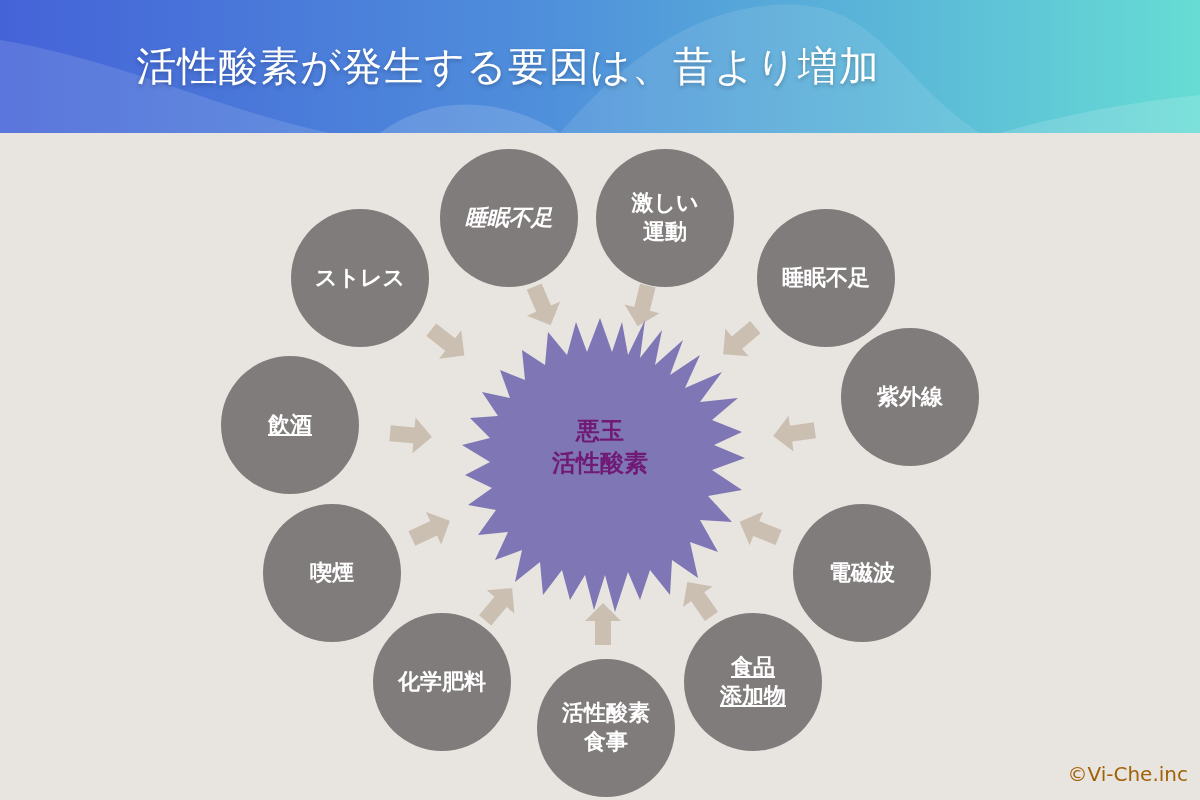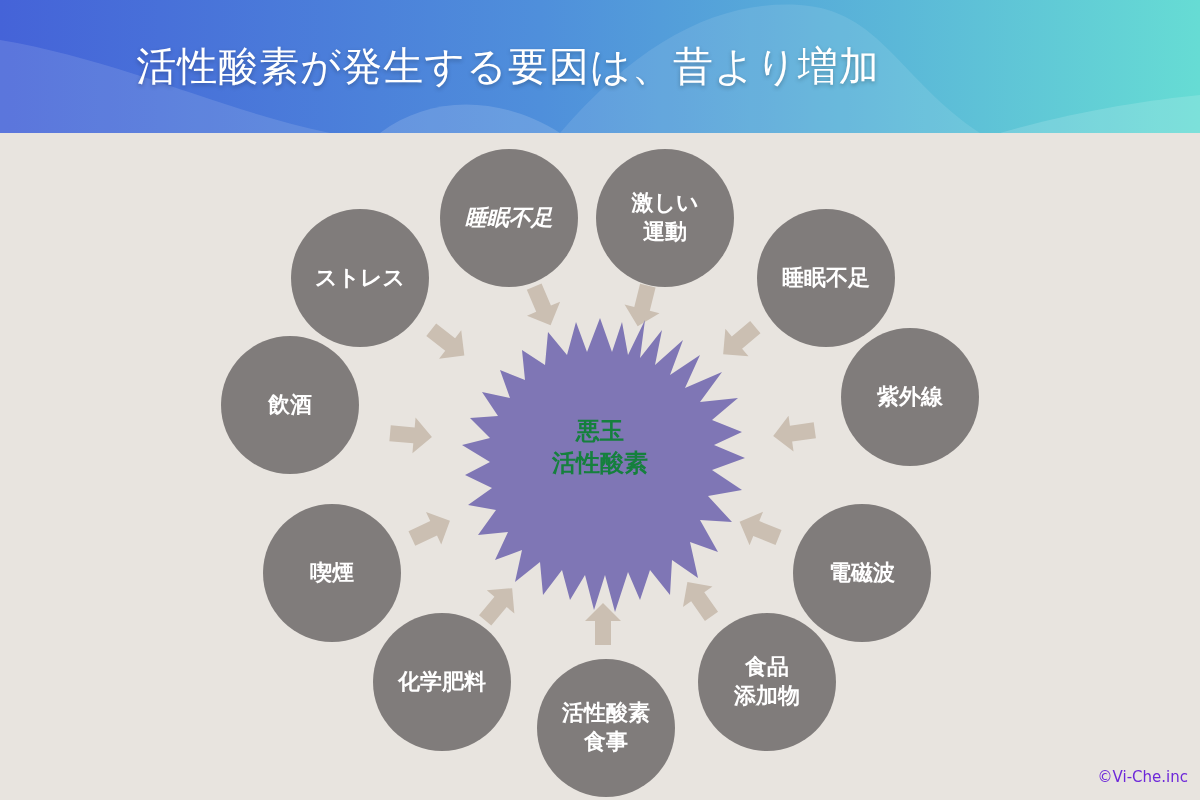--- a/index.html
+++ b/index.html
@@ -24,26 +24,26 @@
   .diagram { position: absolute; left: 0; top: 0; width: 1200px; height: 800px; }
   .node {
     position: absolute; width: 138px; height: 138px; border-radius: 50%;
     background: #807c7b;
     display: flex; align-items: center; justify-content: center; text-align: center;
     color: #ffffff; font-weight: bold; font-size: 22px; line-height: 1.3;
     white-space: pre-line;
   }
   .center-label {
     position: absolute; left: 500px; top: 415px; width: 200px;
-    text-align: center; color: #15803d; font-weight: bold; font-size: 24px; line-height: 1.35;
+    text-align: center; color: #701a75; font-weight: bold; font-size: 24px; line-height: 1.35;
     white-space: pre-line;
   }
   .copyright {
     position: absolute; right: 12px; bottom: 14px;
-    color: #6d28d9; font-size: 15px;
+    color: #a16207; font-size: 20px;
   }
 </style>
 </head>
 <body>
 
 <div class="header">
   <svg class="waves" width="1200" height="133">
     <path d="M0,40 C120,60 220,110 330,133 L0,133 Z" fill="rgba(255,255,255,0.12)"></path>
     <path d="M560,133 C640,40 720,0 800,5 C880,10 900,80 980,133 Z" fill="rgba(255,255,255,0.10)"></path>
     <path d="M380,133 C430,95 500,95 560,133 Z" fill="rgba(255,255,255,0.15)"></path>
@@ -99,22 +99,22 @@
 
 <div class="center-label">悪玉
 活性酸素</div>
 
 <div class="node" style="left:440px;top:149px;font-style:italic;">睡眠不足</div>
 <div class="node" style="left:596px;top:149px;">激しい
 運動</div>
 <div class="node" style="left:757px;top:209px;">睡眠不足</div>
 <div class="node" style="left:841px;top:328px;">紫外線</div>
 <div class="node" style="left:793px;top:504px;">電磁波</div>
-<div class="node" style="left:698px;top:613px;">食品
+<div class="node" style="left:684px;top:613px;text-decoration:underline;">食品
 添加物</div>
 <div class="node" style="left:537px;top:659px;">活性酸素
 食事</div>
 <div class="node" style="left:373px;top:613px;font-family:Liberation Serif, serif;">化学肥料</div>
 <div class="node" style="left:263px;top:504px;">喫煙</div>
-<div class="node" style="left:221px;top:336px;">飲酒</div>
+<div class="node" style="left:221px;top:356px;text-decoration:underline;">飲酒</div>
 <div class="node" style="left:291px;top:209px;text-align:right;">ストレス</div>
 
 <div class="copyright">©Vi-Che.inc</div>
 
 </body></html>

